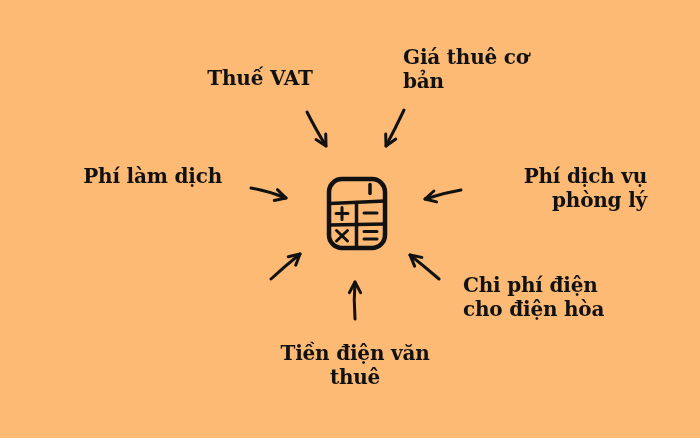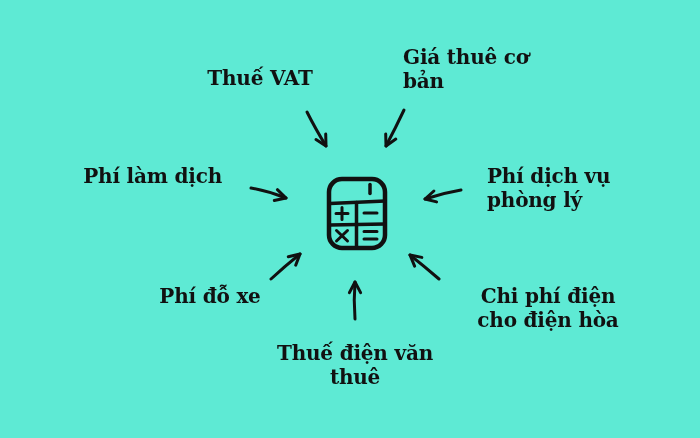--- a/index.html
+++ b/index.html
@@ -4,21 +4,21 @@
 <style>
   html, body {
     margin: 0;
     padding: 0;
     background: #ffffff;
   }
   .stage {
     position: relative;
     width: 700px;
     height: 438px;
-    background: #5eead4;
+    background: #fdba74;
     font-family: "DejaVu Serif", "Liberation Serif", serif;
     color: #111111;
     overflow: hidden;
   }
   .arrows-layer {
     position: absolute;
     left: 0;
     top: 0;
     width: 700px;
     height: 438px;
@@ -28,23 +28,23 @@
     font-size: 20px;
     font-weight: 600;
     line-height: 24px;
     letter-spacing: -0.2px;
     white-space: nowrap;
   }
   .label .line { display: block; }
   .label-thue-vat        { left: 180px; top: 66px;  width: 160px; text-align: center; }
   .label-gia-thue        { left: 403px; top: 45px;  width: 150px; text-align: left; }
   .label-phi-lam-them    { left: 52px;  top: 164px; width: 170px; text-align: right; }
-  .label-phi-dich-vu     { left: 487px; top: 164px; width: 160px; text-align: left; }
+  .label-phi-dich-vu     { left: 487px; top: 164px; width: 160px; text-align: right; }
   .label-phi-do-xe       { left: 130px; top: 284px; width: 160px; text-align: center; }
-  .label-chi-phi-dien    { left: 463px; top: 284px; width: 170px; text-align: center; }
+  .label-chi-phi-dien    { left: 463px; top: 273px; width: 170px; text-align: left; }
   .label-tien-dien       { left: 265px; top: 341px; width: 180px; text-align: center; }
 </style>
 </head>
 <body>
 
 <div class="stage">
 
   <svg class="arrows-layer" viewBox="0 0 700 438" xmlns="http://www.w3.org/2000/svg" fill="none" stroke="#111111" stroke-linecap="round" stroke-linejoin="round">
 
     <g>
@@ -104,27 +104,24 @@
 
   <div class="label label-phi-lam-them">
     <span class="line">Phí làm dịch</span>
   </div>
 
   <div class="label label-phi-dich-vu">
     <span class="line">Phí dịch vụ</span>
     <span class="line">phòng lý</span>
   </div>
 
-  <div class="label label-phi-do-xe">
-    <span class="line">Phí đỗ xe</span>
-  </div>
 
   <div class="label label-chi-phi-dien">
     <span class="line">Chi phí điện</span>
     <span class="line">cho điện hòa</span>
   </div>
 
   <div class="label label-tien-dien">
-    <span class="line">Thuế điện văn</span>
+    <span class="line">Tiền điện văn</span>
     <span class="line">thuê</span>
   </div>
 
 </div>
 
 </body></html>

